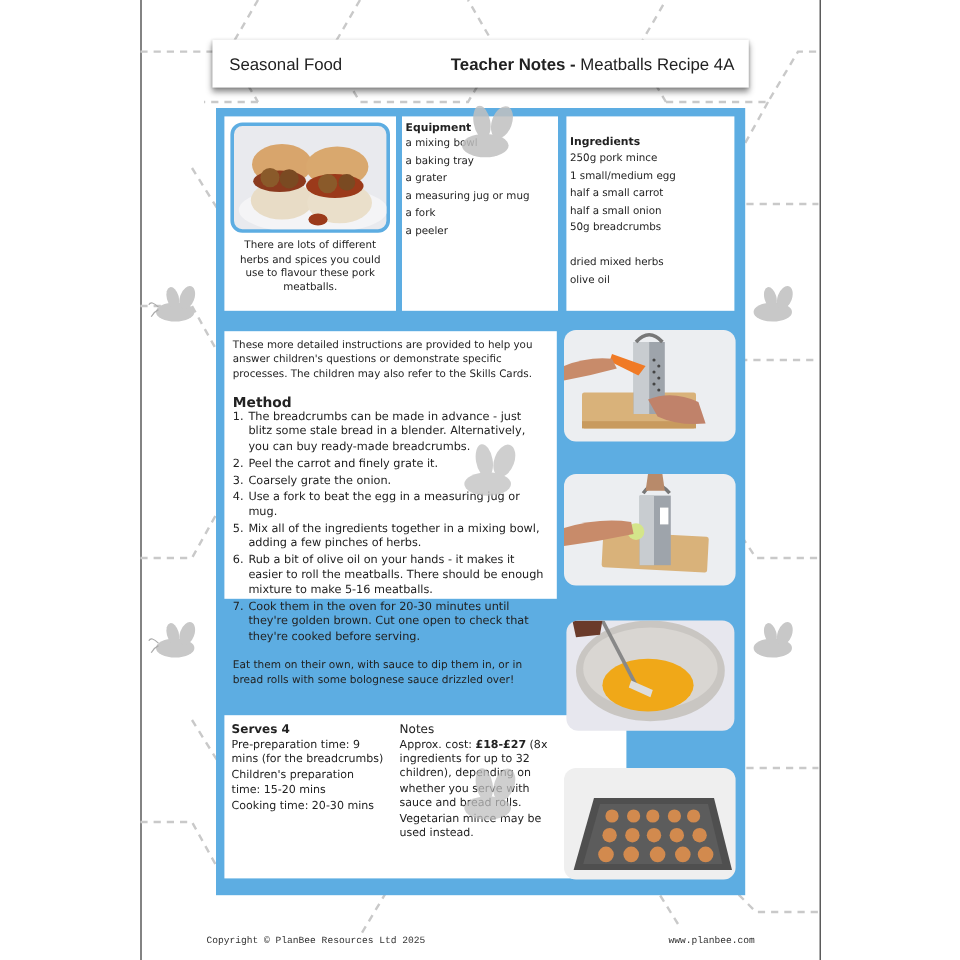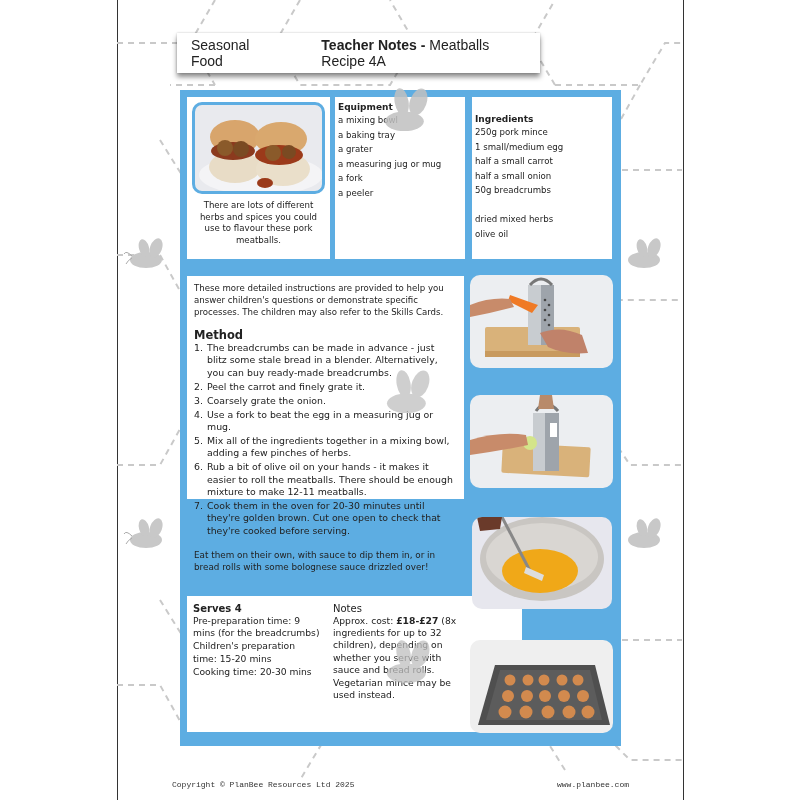--- a/index.html
+++ b/index.html
@@ -5,21 +5,21 @@
   html, body { margin:0; padding:0; background:#ffffff; }
   body { width:800px; height:800px; position:relative; overflow:hidden; font-family:"DejaVu Sans", sans-serif; }
   .page {
     position:absolute; left:117px; top:-2px; width:565px; height:802px;
     border-left:1.5px solid #333; border-right:1.5px solid #333; border-bottom:1.5px solid #333;
     background:#fff; overflow:hidden;
   }
   
   .hexbg { position:absolute; left:0; top:0; width:800px; height:800px; pointer-events:none; }
   .header {
-    position:absolute; left:177px; top:33px; width:363px; height:40px;
+    position:absolute; left:177px; top:33px; width:447px; height:40px;
     background:#fff; box-shadow:0 4px 5px rgba(0,0,0,0.45), 0 0 2px rgba(0,0,0,0.2);
     display:flex; align-items:center; justify-content:space-between; padding:0 12px 0 14px; box-sizing:border-box;
     font-family:"Liberation Sans", sans-serif; font-size:14px; color:#222;gap:48px;
   }
   .header .right b { font-weight:bold; }
   .panel {
     position:absolute; left:180px; top:90px; width:441px; height:656px;
     background:#5dade2;
   }
   .box { position:absolute; background:#fff; box-sizing:border-box; }
@@ -119,21 +119,21 @@
       <li>
           <span class="n">4.</span>
           <span>Use a fork to beat the egg in a measuring jug or mug.</span>
         </li>
       <li>
           <span class="n">5.</span>
           <span>Mix all of the ingredients together in a mixing bowl, adding a few pinches of herbs.</span>
         </li>
       <li>
           <span class="n">6.</span>
-          <span>Rub a bit of olive oil on your hands - it makes it easier to roll the meatballs. There should be enough mixture to make 12-11 meatballs.</span>
+          <span>Rub a bit of olive oil on your hands - it makes it easier to roll the meatballs. There should be enough mixture to make 5-16 meatballs.</span>
         </li>
       <li>
           <span class="n">7.</span>
           <span>Cook them in the oven for 20-30 minutes until they're golden brown. Cut one open to check that they're cooked before serving.</span>
         </li>
     </ul>
     <div class="txt" style="font-size:8.8px; line-height:12px; margin-top:12px;">Eat them on their own, with sauce to dip them in, or in bread rolls with some bolognese sauce drizzled over!</div>
   </div>
 
   <div class="box" style="left:7px; top:506px; width:335px; height:136px;">

